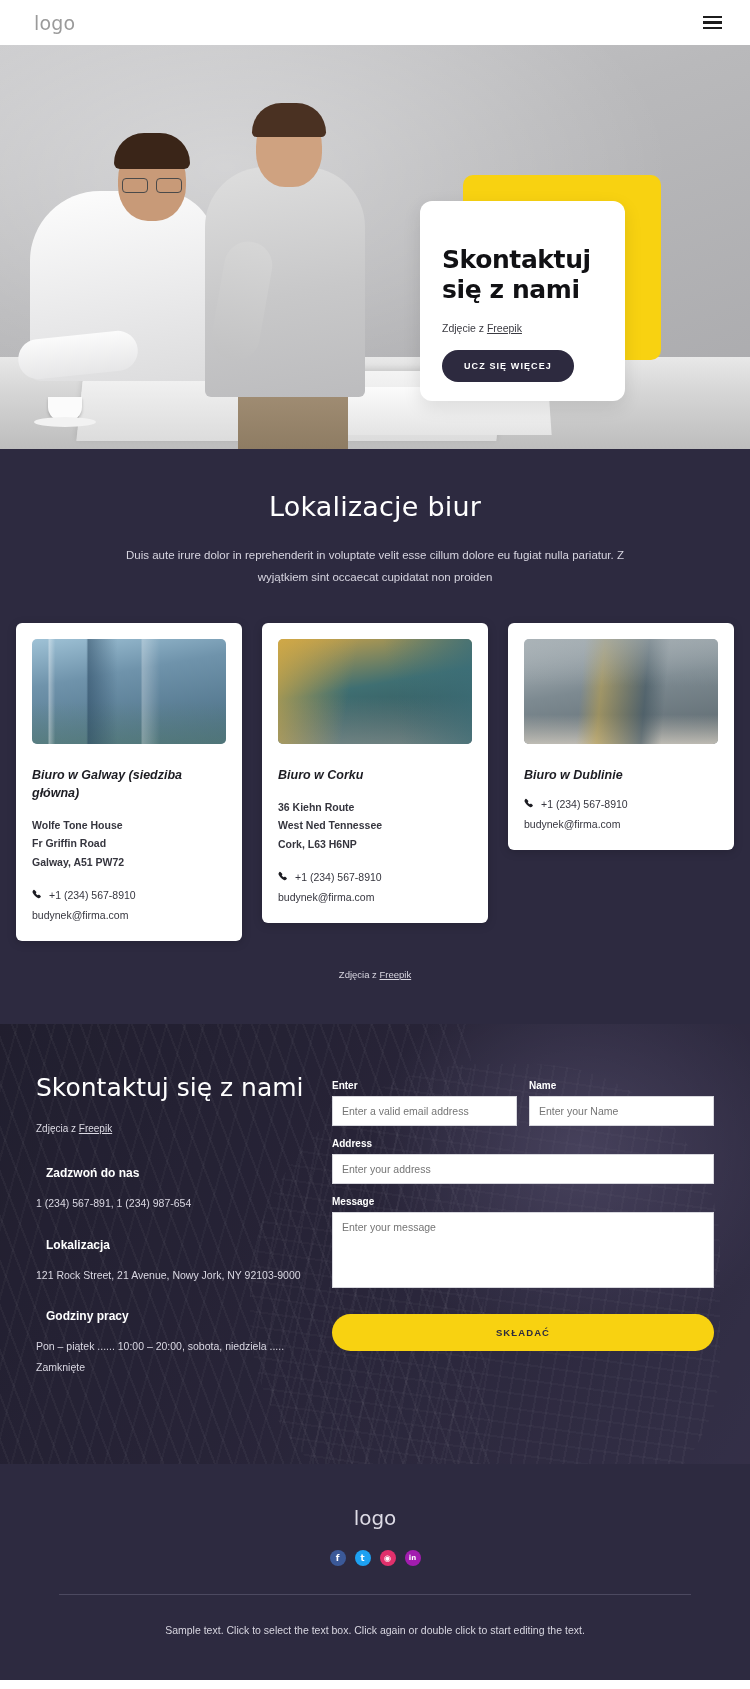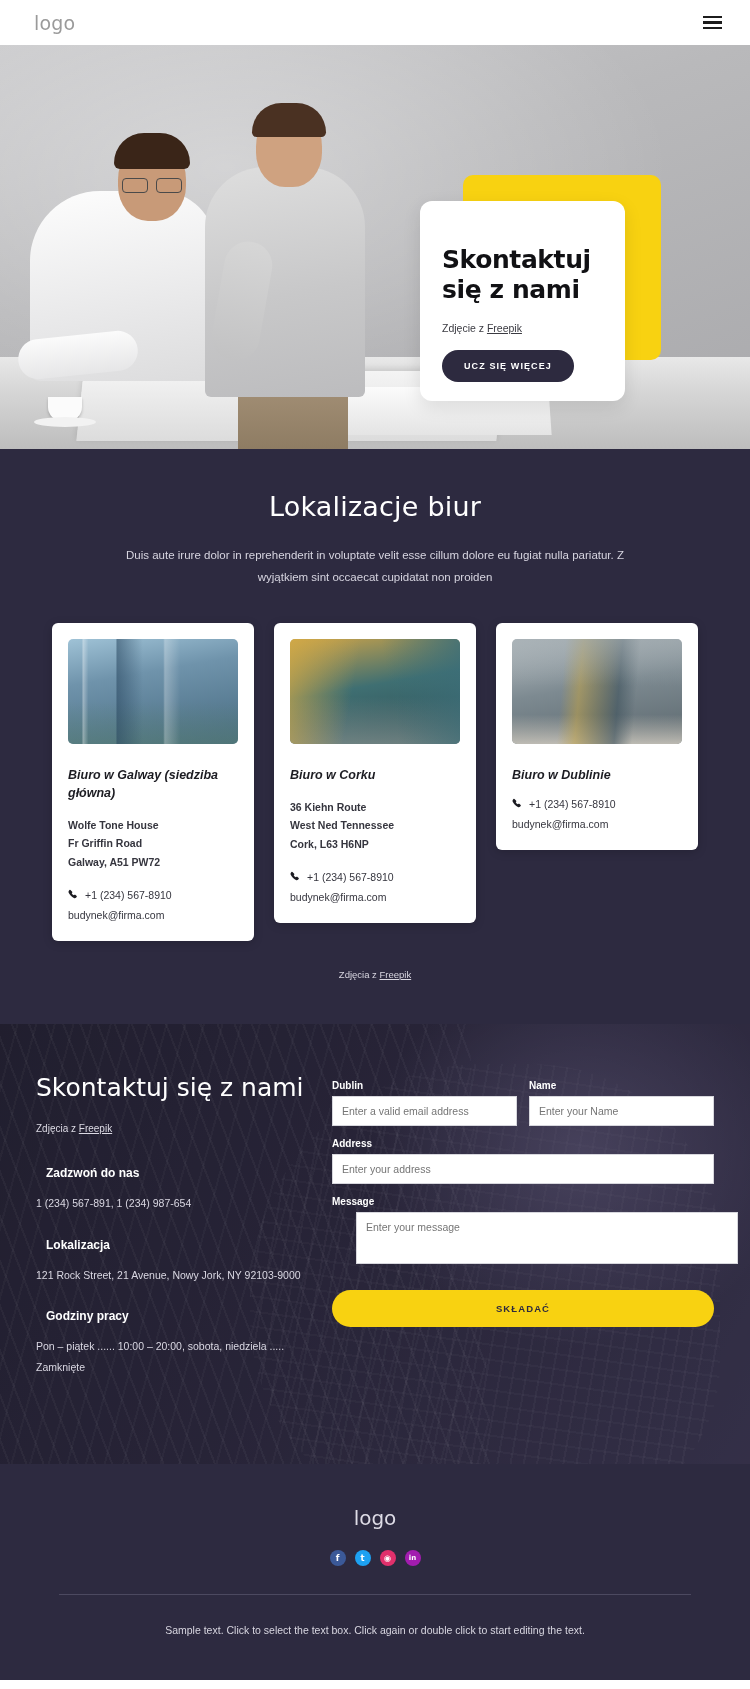--- a/index.html
+++ b/index.html
@@ -158,21 +158,21 @@
   .locations { background: #2d2a40; padding: 42px 0 44px; }
   .loc-title {
     text-align: center; color: #ffffff; font-weight: 400;
     font-size: 27px; letter-spacing: .2px; margin-bottom: 22px;
     font-family: "DejaVu Sans", sans-serif;
   }
   .loc-sub {
     text-align: center; color: #d7d5e0; font-size: 11.5px;
     line-height: 1.95; max-width: 500px; margin: 12px auto 34px;
   }
-  .cards { display: flex; gap: 20px; padding: 0 52px; align-items: flex-start; }
+  .cards { display: flex; gap: 20px; padding: 0 16px; align-items: flex-start; }
   .card {
     background: #ffffff; border-radius: 6px;
     padding: 16px 16px 20px; flex: 1;
     box-shadow: 0 2px 10px rgba(0,0,0,.18);
   }
   .card-img {
     width: 100%; height: 105px; border-radius: 5px; margin-bottom: 22px;
     overflow: hidden; position: relative;
   }
   .img-a { background: linear-gradient(170deg,#9fc2d6 0%,#6f93ab 35%,#476a80 100%); }
@@ -263,21 +263,21 @@
   .fgroup { margin-bottom: 12px; flex: 1; }
   .fgroup label {
     display: block; color: #ffffff; font-size: 10px; font-weight: 700;
     margin-bottom: 5px;
   }
   .fgroup input, .fgroup textarea {
     width: 100%; border: 1px solid #d7d7dd; background: #ffffff;
     font-size: 10.5px; color: #55555f; padding: 8px 9px;
     font-family: "Liberation Sans", sans-serif; outline: none; border-radius: 0;
   }
-  .fgroup textarea { height: 52px; resize: none; margin-left: 24px; }
+  .fgroup textarea { height: 76px; resize: none; }
   .btn-submit {
     width: 100%; background: #f8d211; border: none; border-radius: 20px;
     color: #2d2a3f; font-size: 9.5px; font-weight: 700; letter-spacing: 1.1px;
     padding: 13px 0; text-transform: uppercase; cursor: pointer; margin-top: 10px;
     font-family: "Liberation Sans", sans-serif;
   }
 
   
   .footer { background: #2d2a40; padding: 42px 0 40px; text-align: center; }
   .footer .logo-f {
@@ -420,21 +420,21 @@
         </div>
         <div class="c-block">
           <h4>Godziny pracy</h4>
           <p>Pon – piątek ...... 10:00 – 20:00, sobota, niedziela ..... Zamknięte</p>
         </div>
       </div>
 
       <div class="contact-right">
         <div class="frow">
           <div class="fgroup">
-            <label>Dublin</label>
+            <label>Enter</label>
             <input type="text" placeholder="Enter a valid email address" style="">
           </div>
           <div class="fgroup">
             <label>Name</label>
             <input type="text" placeholder="Enter your Name" style="">
           </div>
         </div>
         <div class="fgroup">
           <label>Address</label>
           <input type="text" placeholder="Enter your address" style="">

